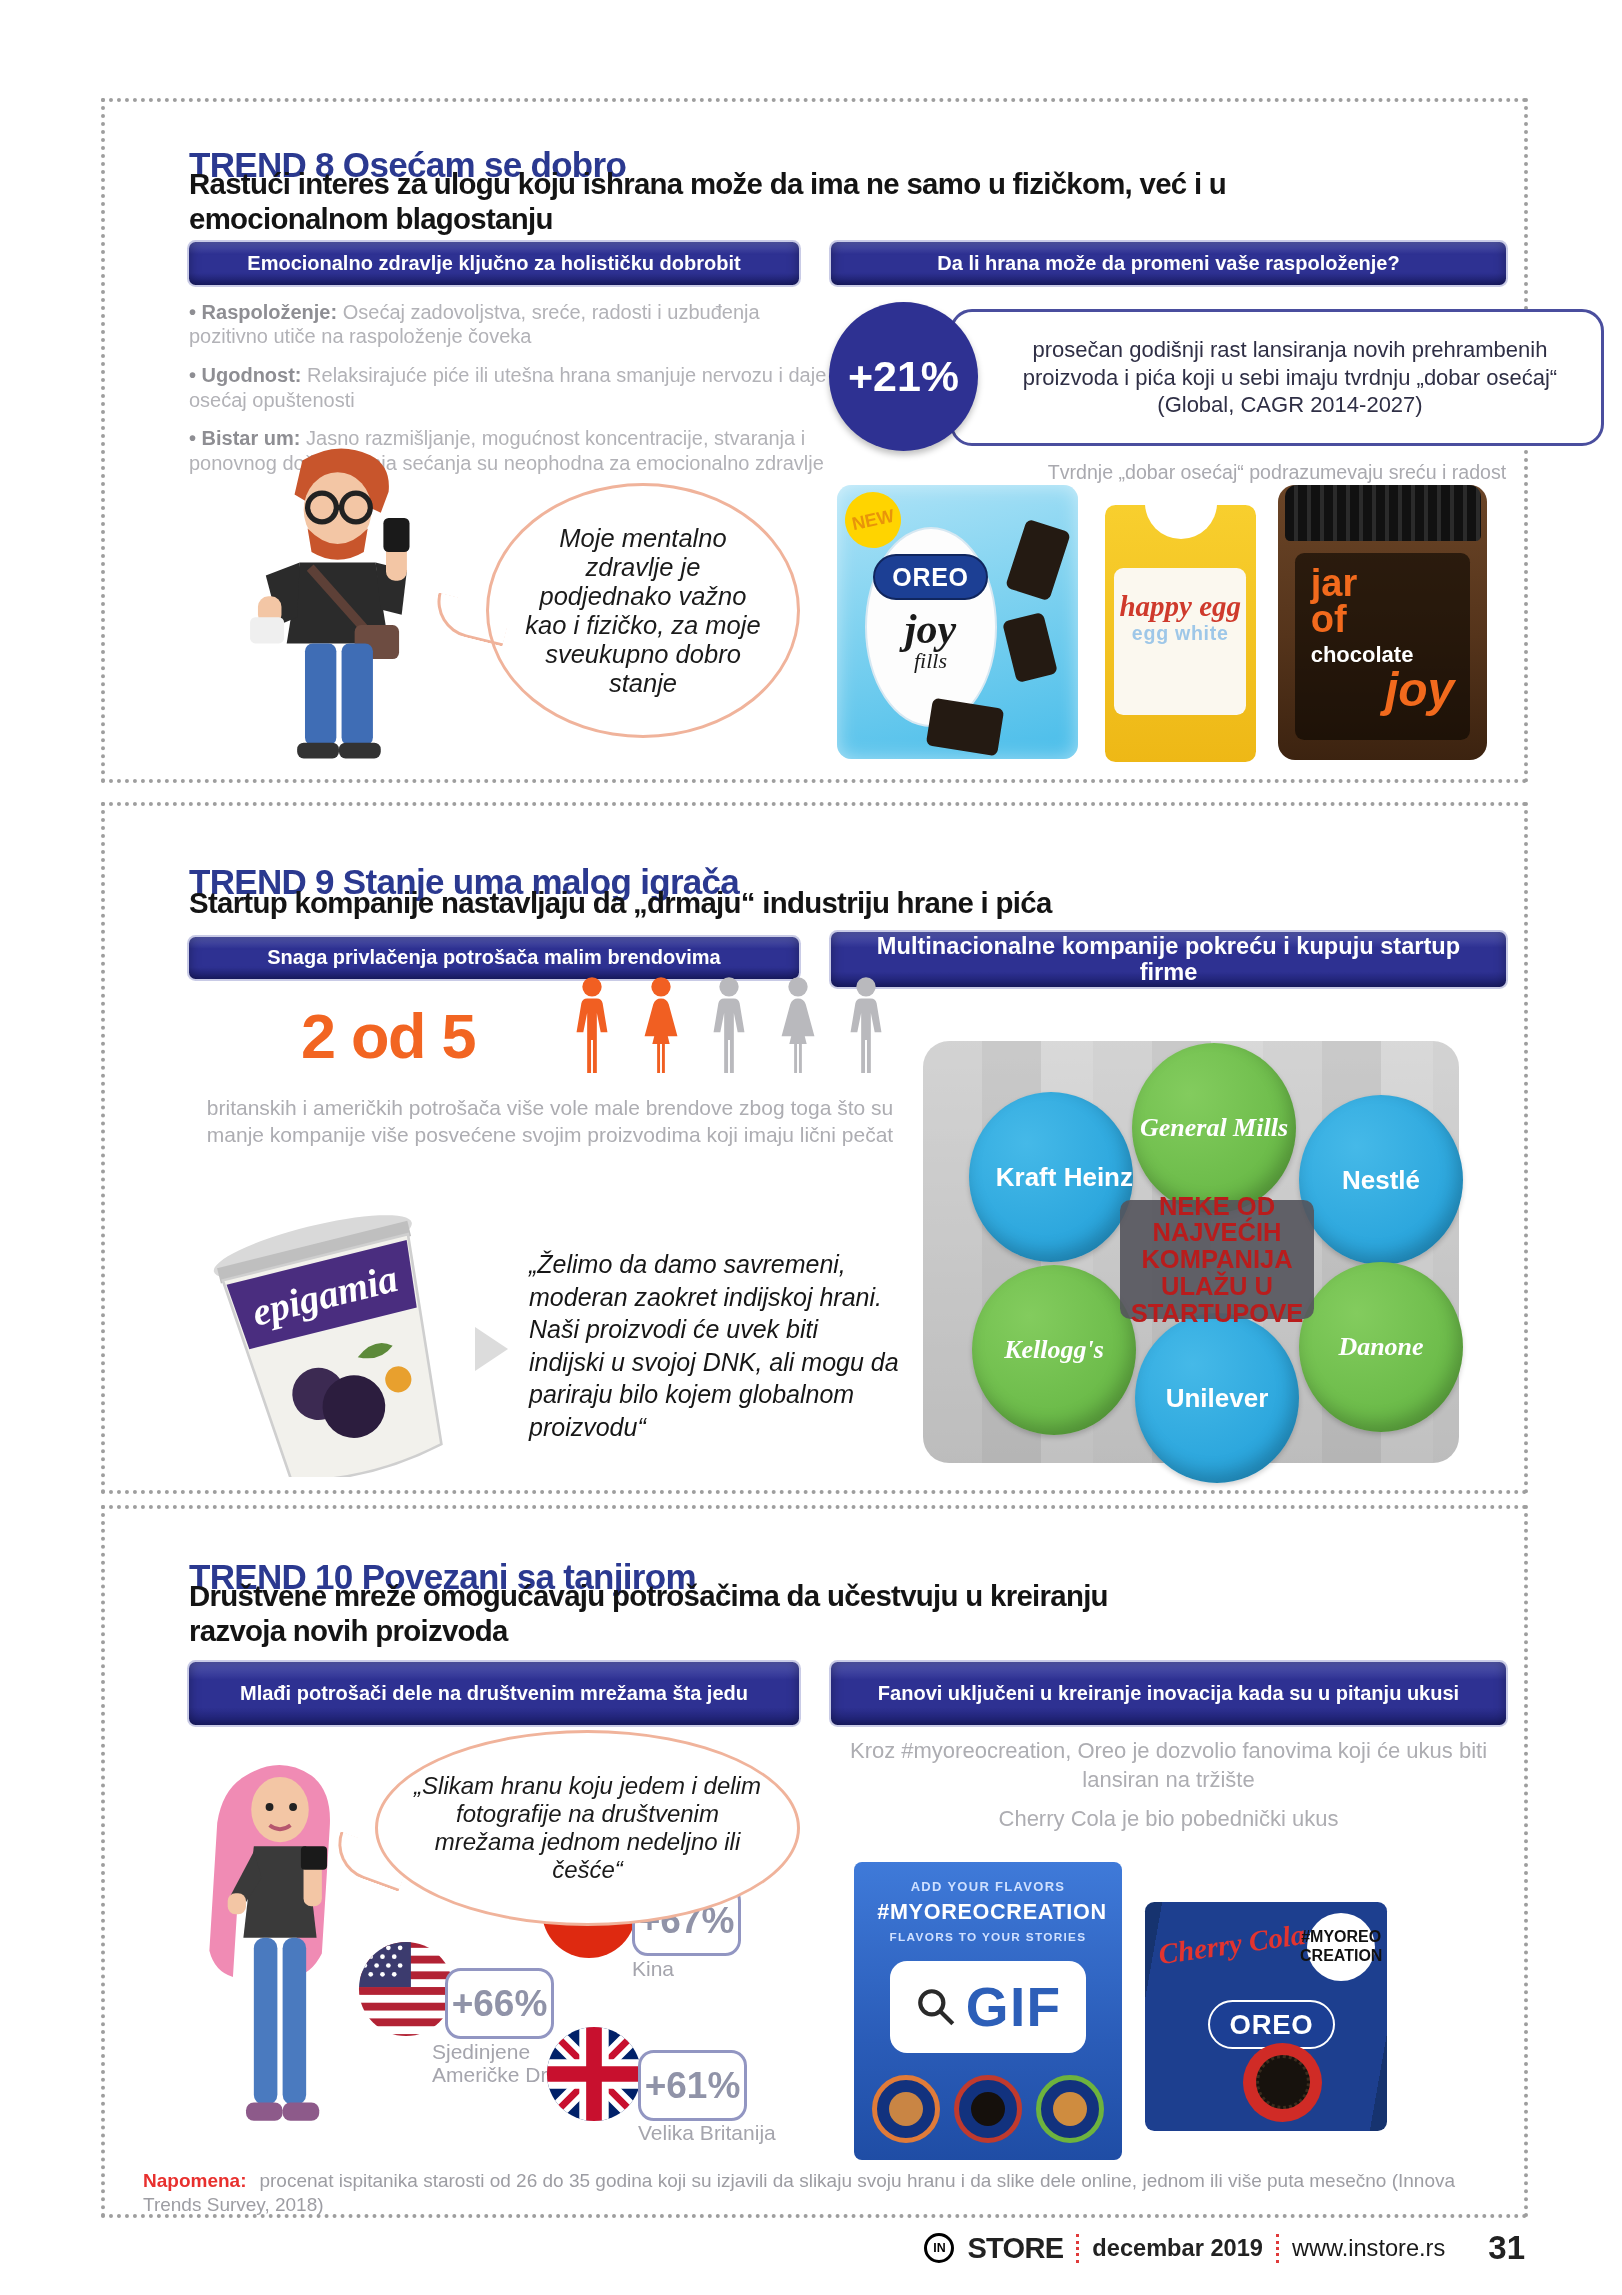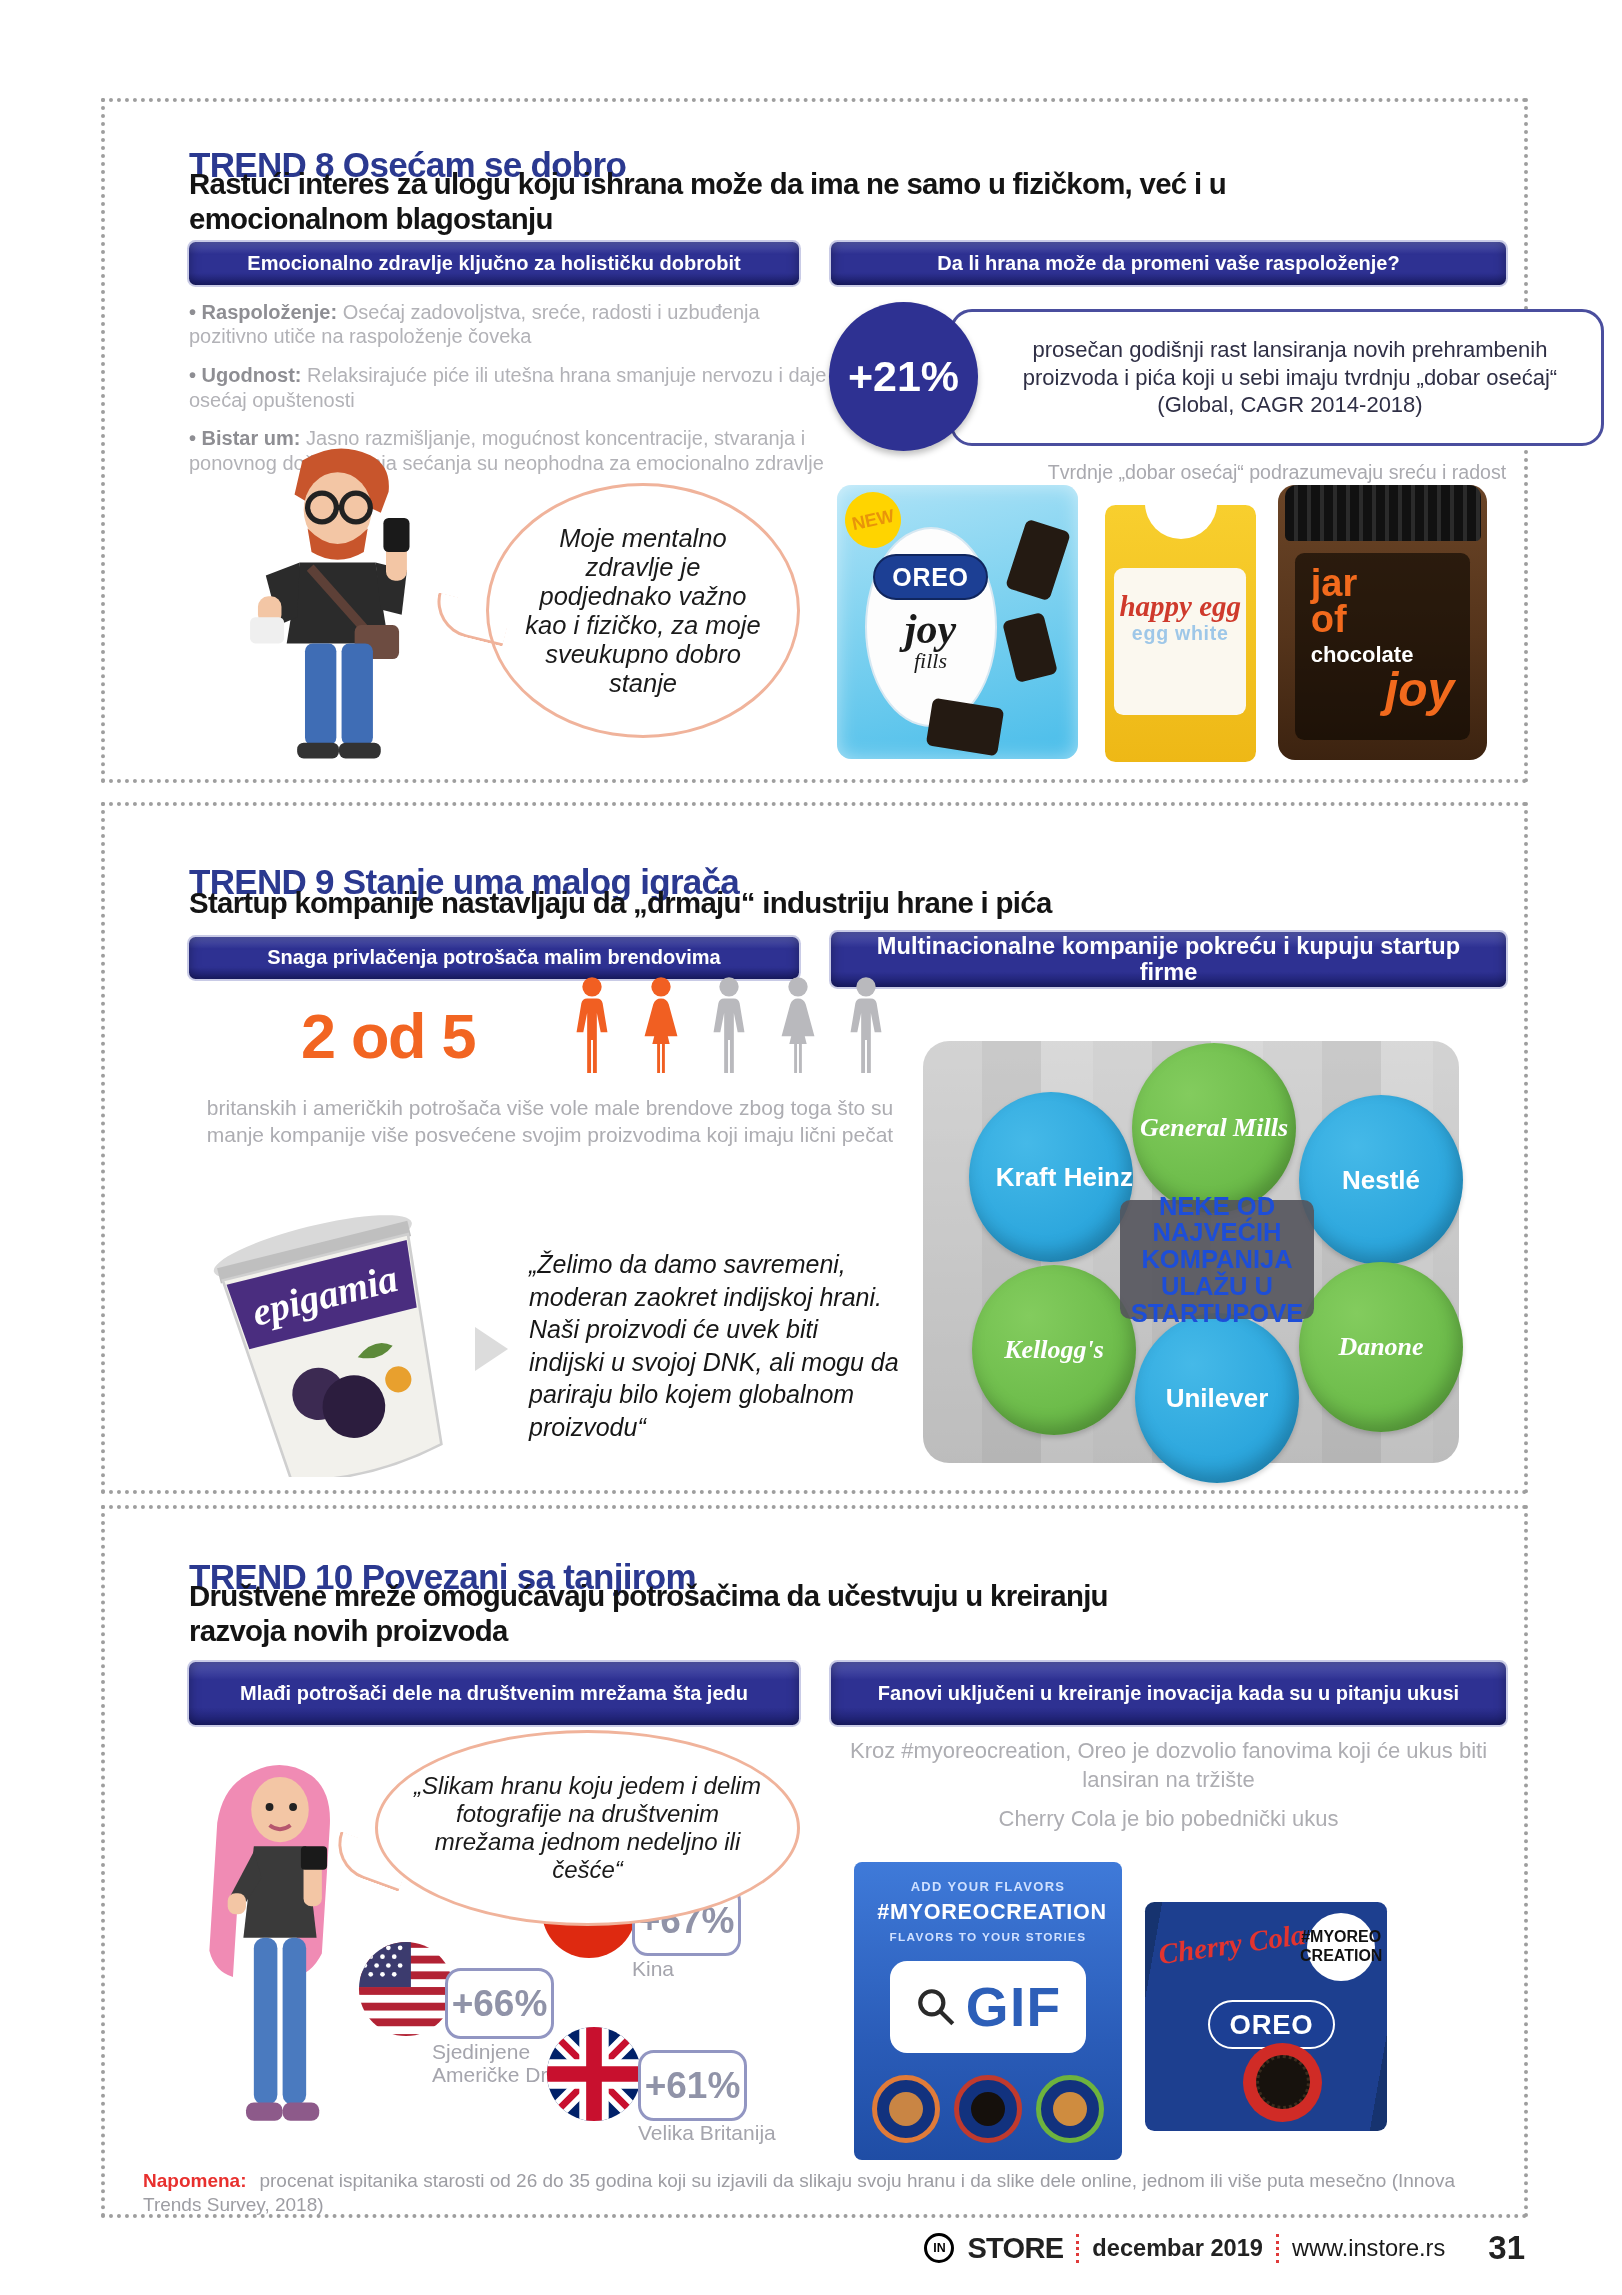--- a/index.html
+++ b/index.html
@@ -95,21 +95,21 @@
   .bub.green{background:radial-gradient(circle at 35% 30%,#83cc5e,#5fb23e);}
   .bub.blue{background:radial-gradient(circle at 35% 30%,#45b9e8,#1e9cd7);}
   .bub .script{font-family:"Liberation Serif",serif;font-style:italic;}
   .b-gm{left:255px;top:27.5px;}
   .b-kh{left:92px;top:77px;align-items:flex-end;}
   .b-ne{left:422px;top:80px;}
   .b-ke{left:95px;top:250px;}
   .b-da{left:422px;top:247px;}
   .b-un{left:258px;top:298px;}
   .center-card{position:absolute;left:243px;top:185px;width:194px;height:119px;background:rgba(84,84,92,.9);
-    border-radius:10.5px;color:#1d4ed8;font-weight:bold;font-size:25.5px;line-height:1.05;display:flex;align-items:center;justify-content:center;
+    border-radius:10.5px;color:#b91c1c;font-weight:bold;font-size:25.5px;line-height:1.05;display:flex;align-items:center;justify-content:center;
     text-align:center;z-index:3;padding:5.2px;box-sizing:border-box;}
   .epi{position:absolute;left:92px;top:404px;width:281px;height:267px;}
 
   
   .flag{position:absolute;width:98px;height:98px;}
   .pct-box{position:absolute;background:#fff;border:3.9px solid #9296c2;border-radius:15.7px;
     display:flex;align-items:center;justify-content:center;font-size:37px;font-weight:bold;color:#9093a8;}
   .flag-label{position:absolute;font-size:21px;color:#a5a5ad;line-height:1.1;}
   .t10-p{position:absolute;left:726px;width:675px;text-align:center;font-size:22px;color:#adadb2;line-height:1.3;}
   .blue-card{position:absolute;left:749px;top:353px;width:268px;height:298px;border-radius:7.9px;
@@ -183,21 +183,21 @@
     <rect x="114" y="230" width="32" height="12" rx="5" fill="#333"></rect>
     <rect x="46" y="134" width="26" height="20" rx="4" fill="#efefef"></rect>
   </svg>
 
   <div class="bubble">
     <span class="tail"></span>
     <span>Moje mentalno zdravlje je podjednako važno kao i fizičko, za moje sveukupno dobro stanje</span>
   </div>
 
   <div class="stat-circle">+21%</div>
-  <div class="stat-box">prosečan godišnji rast lansiranja novih prehrambenih proizvoda i pića koji u sebi imaju tvrdnju „dobar osećaj“ (Global, CAGR 2014-2018)</div>
+  <div class="stat-box">prosečan godišnji rast lansiranja novih prehrambenih proizvoda i pića koji u sebi imaju tvrdnju „dobar osećaj“ (Global, CAGR 2014-2027)</div>
   <div class="stat-caption">Tvrdnje „dobar osećaj“ podrazumevaju sreću i radost</div>
 
   <div class="prod oreo-bag">
     <div class="new-badge">NEW</div>
     <div class="oreo-oval">
       <div class="oreo-pill">OREO</div>
       <div class="joy-script">joy</div>
       <div class="fills-script">fills</div>
     </div>
     <div class="cookie-bit" style="right:17px;top:39px;width:46px;height:72px;transform:rotate(18deg);"></div>

